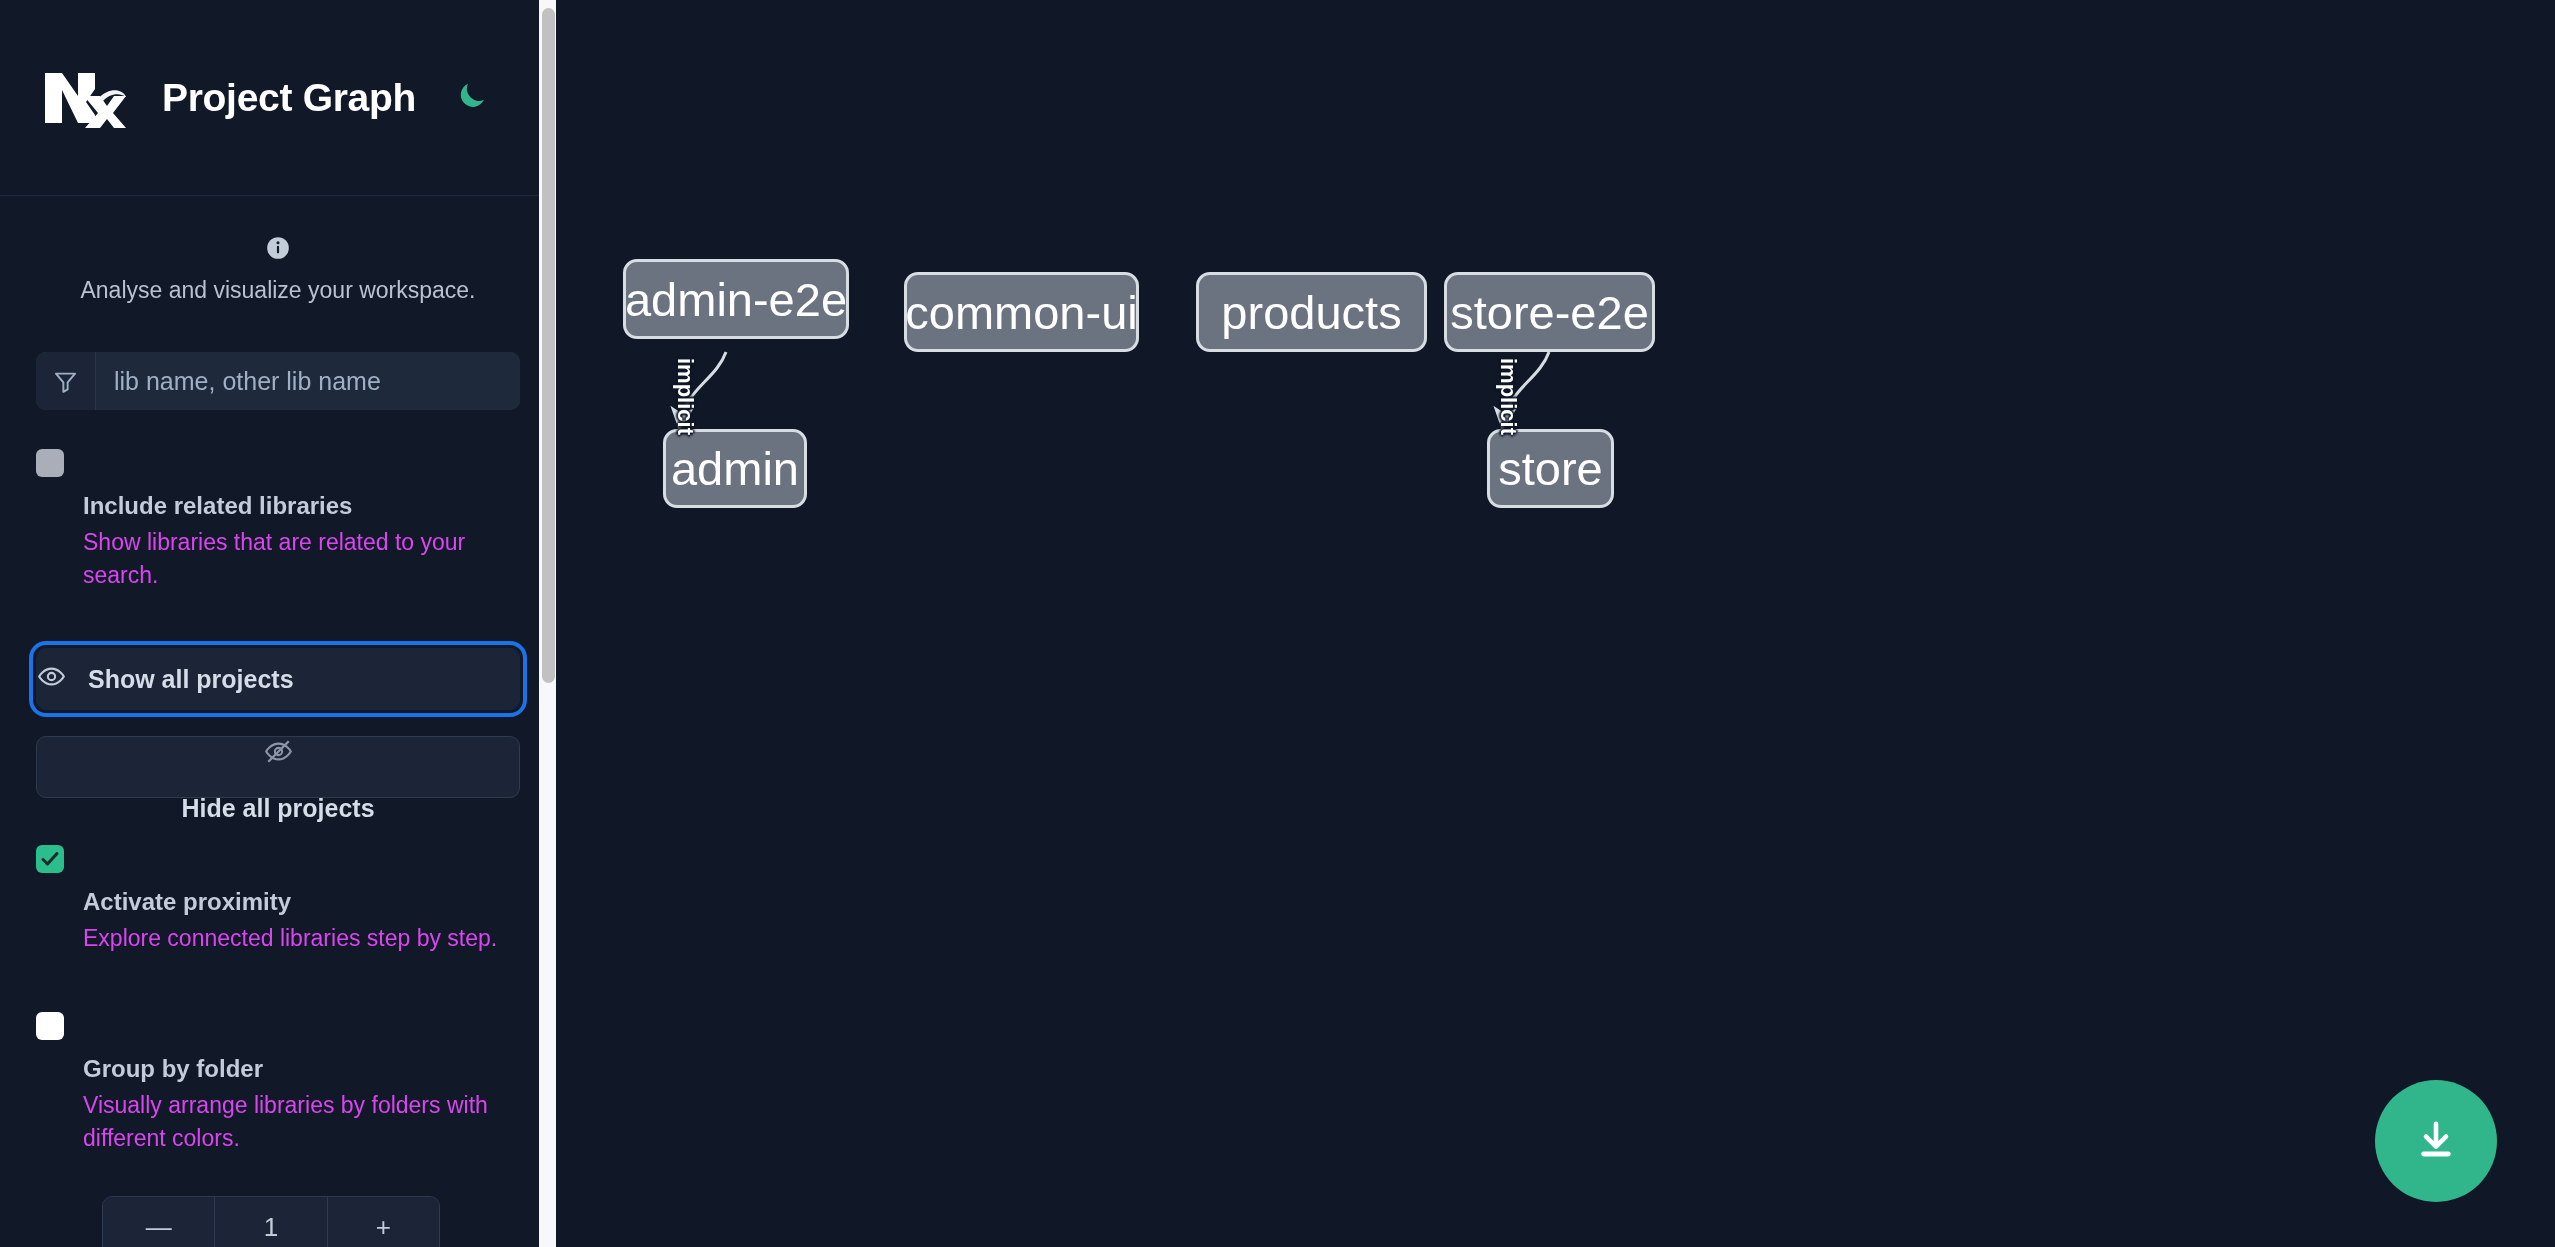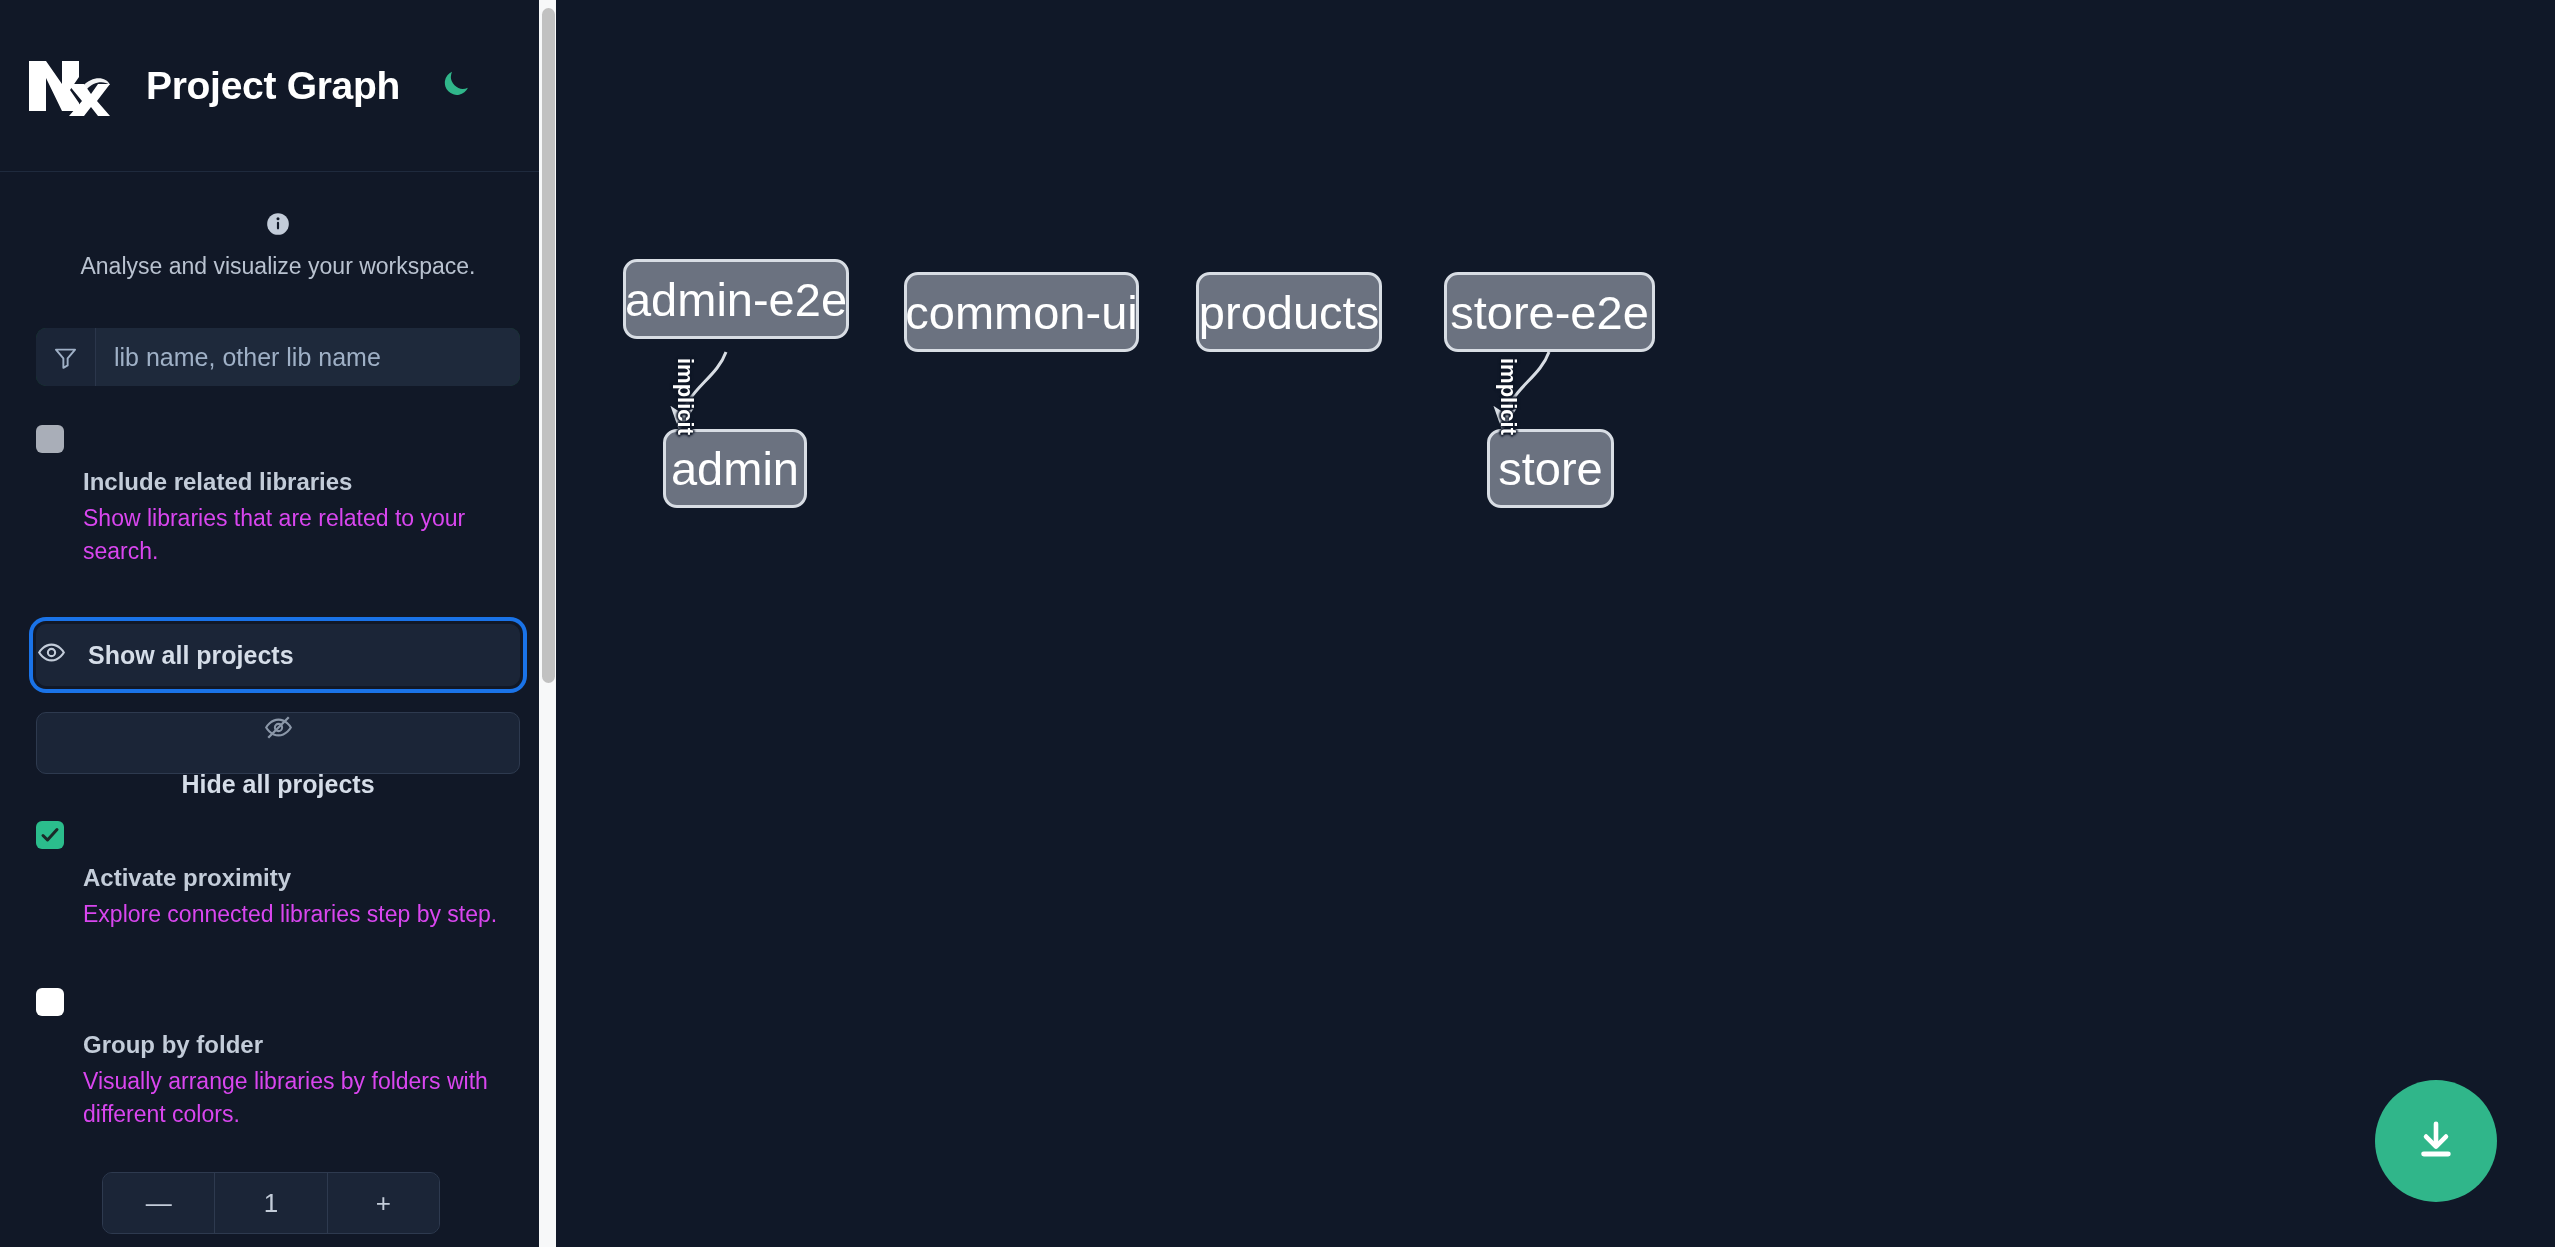--- a/index.html
+++ b/index.html
@@ -12,23 +12,23 @@
   #app { position: relative; width: 2555px; height: 1247px; display: flex; }
 
   
   .sidebar {
     position: relative;
     width: 556px; height: 1247px;
     background: #111827;
     flex: 0 0 556px;
   }
   .sidebar-header {
-    height: 172px;
+    height: 196px;
     display: flex; align-items: center;
-    padding-left: 26px;
+    padding-left: 42px;
     border-bottom: 1px solid #1f2a3d;
   }
   .nx-logo { width: 84px; height: 60px; flex: 0 0 84px; }
   .header-title {
     font-size: 39px; font-weight: 700; color: #ffffff;
     margin-left: 36px; letter-spacing: -0.3px;
     white-space: nowrap;
   }
   .moon-btn {
     margin-left: 35px; width: 42px; height: 42px;
@@ -303,21 +303,21 @@
         <marker id="arrow" markerWidth="9" markerHeight="9" refX="6" refY="4.5" orient="auto" markerUnits="strokeWidth">
           <path d="M0,0.6 L8,4.5 L0,8.4 L2,4.5 z" fill="#d8dde4"></path>
         </marker>
       </defs>
       <path d="M 170 352 C 160 380 128 390 124 425" fill="none" stroke="#d8dde4" stroke-width="3" marker-end="url(#arrow)"></path>
       <path d="M 993 352 C 983 380 951 390 947 425" fill="none" stroke="#d8dde4" stroke-width="3" marker-end="url(#arrow)"></path>
     </svg>
 
     <div class="node" style="left:67px;  top:259px;  width:226px; height:80px;">admin-e2e</div>
     <div class="node" style="left:348px; top:272px;  width:235px; height:80px;">common-ui</div>
-    <div class="node" style="left:640px; top:272px;  width:186px; height:80px;">products</div>
+    <div class="node" style="left:640px; top:272px;  width:231px; height:80px;">products</div>
     <div class="node" style="left:888px; top:272px;  width:211px; height:80px;">store-e2e</div>
     <div class="node" style="left:107px; top:429px;  width:144px; height:79px;">admin</div>
     <div class="node" style="left:931px; top:429px;  width:127px; height:79px;">store</div>
 
     <span class="edge-label" style="left:142px; top:358px;">implicit</span>
     <span class="edge-label" style="left:965px; top:358px;">implicit</span>
 
     <button class="fab">
       <span>
         <svg viewBox="0 0 24 24" width="46" height="46" aria-hidden="true">

